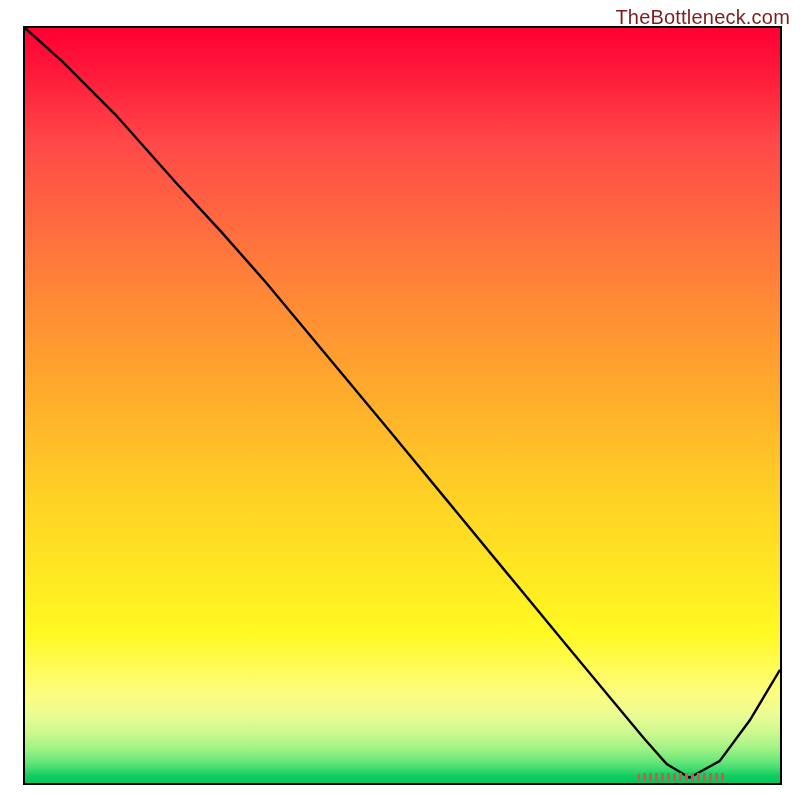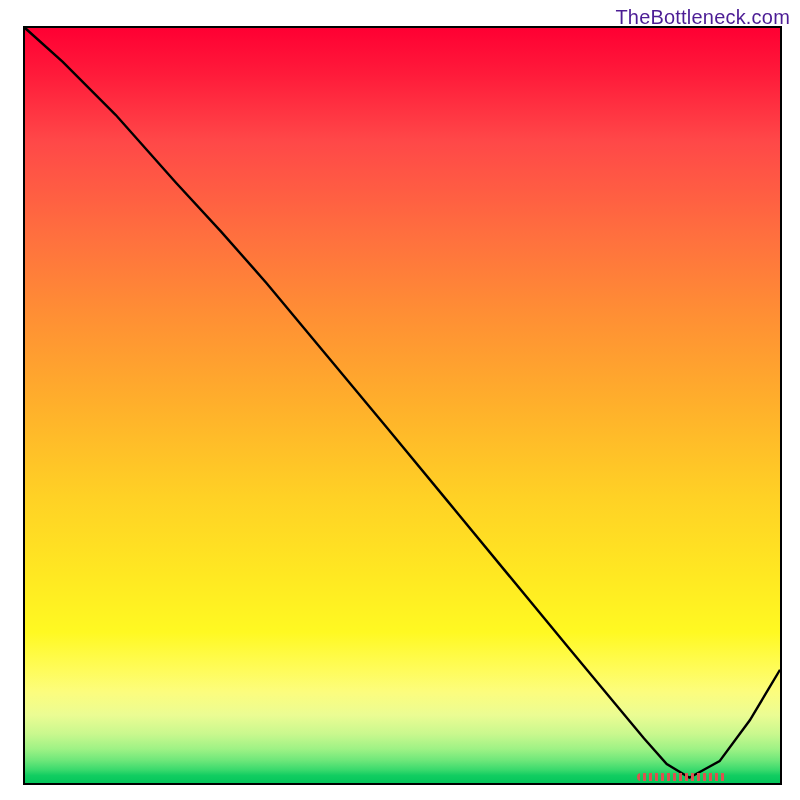--- a/index.html
+++ b/index.html
@@ -13,21 +13,21 @@
   }
   .container {
     position: relative;
     width: 800px;
     height: 800px;
   }
   .attribution {
     position: absolute;
     top: 6px;
     right: 10px;
-    color: #4c1d95;
+    color: #7f1d1d;
     font-size: 20px;
     letter-spacing: 0.2px;
   }
   .plot {
     position: absolute;
     left: 25px;
     top: 28px;
     width: 755px;
     height: 755px;
     background: linear-gradient(

